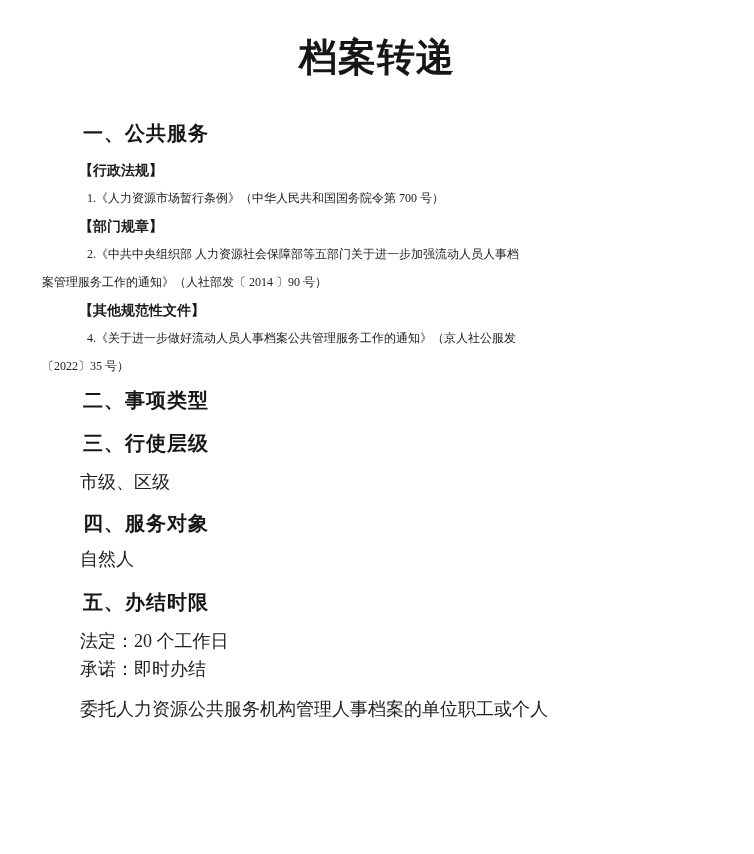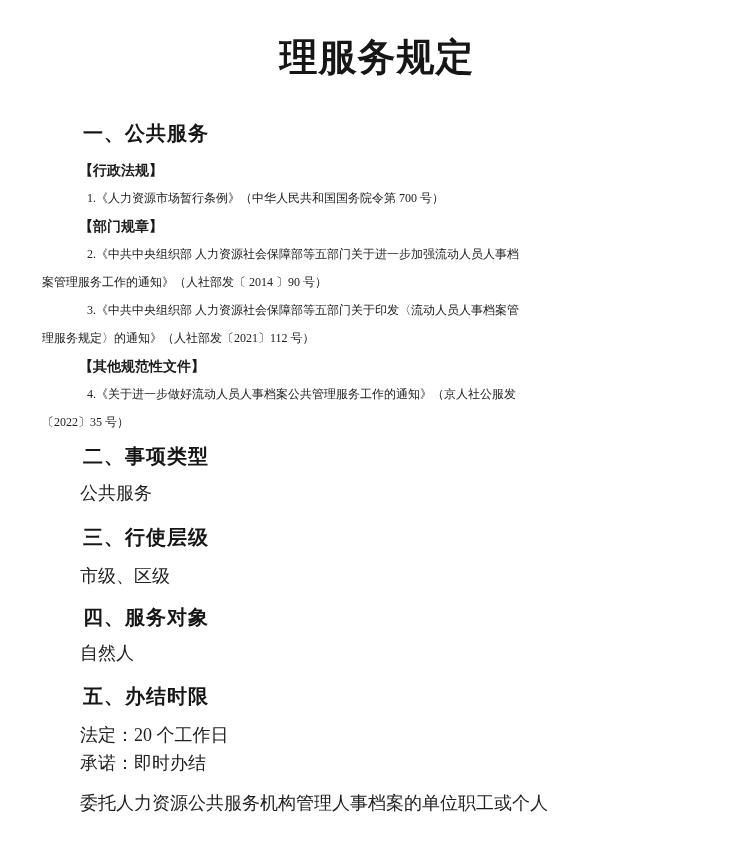--- a/index.html
+++ b/index.html
@@ -61,51 +61,46 @@
   .mt12{margin-top:12px}
   .mt10{margin-top:10px}
   .mt9{margin-top:9px}
   .mt7{margin-top:7px}
 </style>
 </head>
 <body>
 
 <div class="page">
 
-  <h1 class="doc-title">理服务规定</h1>
+  <h1 class="doc-title">档案转递</h1>
 
   <h2 class="sec-heading mt40">一、公共服务</h2>
 
   <div class="cat-label mt10">【行政法规】</div>
 
   <div>
     <div class="item-line first">1.《人力资源市场暂行条例》（中华人民共和国国务院令第 700 号）</div>
   </div>
 
   <div class="cat-label">【部门规章】</div>
 
   <div>
     <div class="item-line first">2.《中共中央组织部 人力资源社会保障部等五部门关于进一步加强流动人员人事档</div>
     <div class="item-line">案管理服务工作的通知》（人社部发〔 2014 〕90 号）</div>
   </div>
 
-  <div>
-    <div class="item-line first">3.《中共中央组织部 人力资源社会保障部等五部门关于印发〈流动人员人事档案管</div>
-    <div class="item-line">理服务规定〉的通知》（人社部发〔2021〕112 号）</div>
-  </div>
 
   <div class="cat-label">【其他规范性文件】</div>
 
   <div>
     <div class="item-line first">4.《关于进一步做好流动人员人事档案公共管理服务工作的通知》（京人社公服发</div>
     <div class="item-line">〔2022〕35 号）</div>
   </div>
 
   <h2 class="sec-heading mt7">二、事项类型</h2>
-  <div class="body-text mt10">公共服务</div>
 
   <h2 class="sec-heading mt17">三、行使层级</h2>
   <div class="body-text mt12">市级、区级</div>
 
   <h2 class="sec-heading mt14">四、服务对象</h2>
   <div class="body-text mt9">自然人</div>
 
   <h2 class="sec-heading mt16">五、办结时限</h2>
   <div class="body-text mt12">法定：20 个工作日</div>
   <div class="body-text">承诺：即时办结</div>

